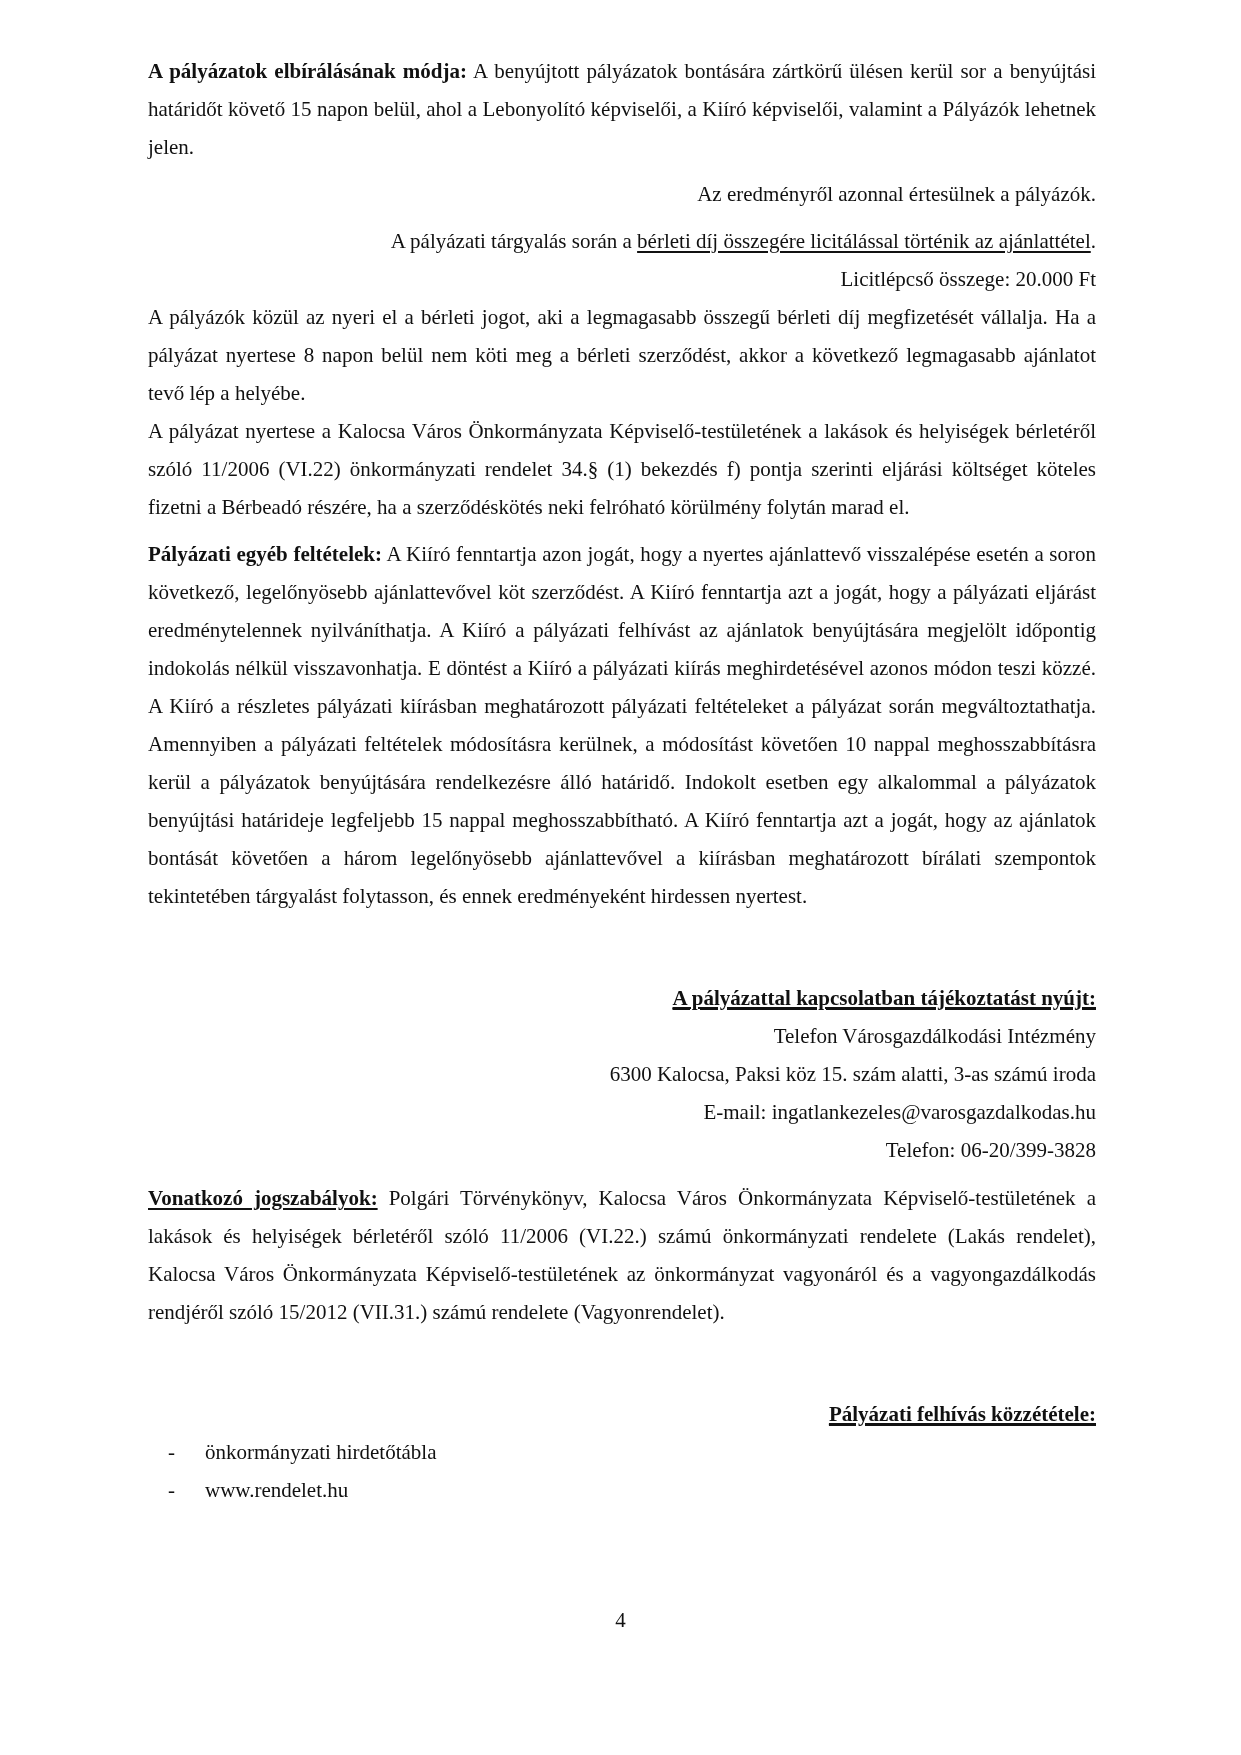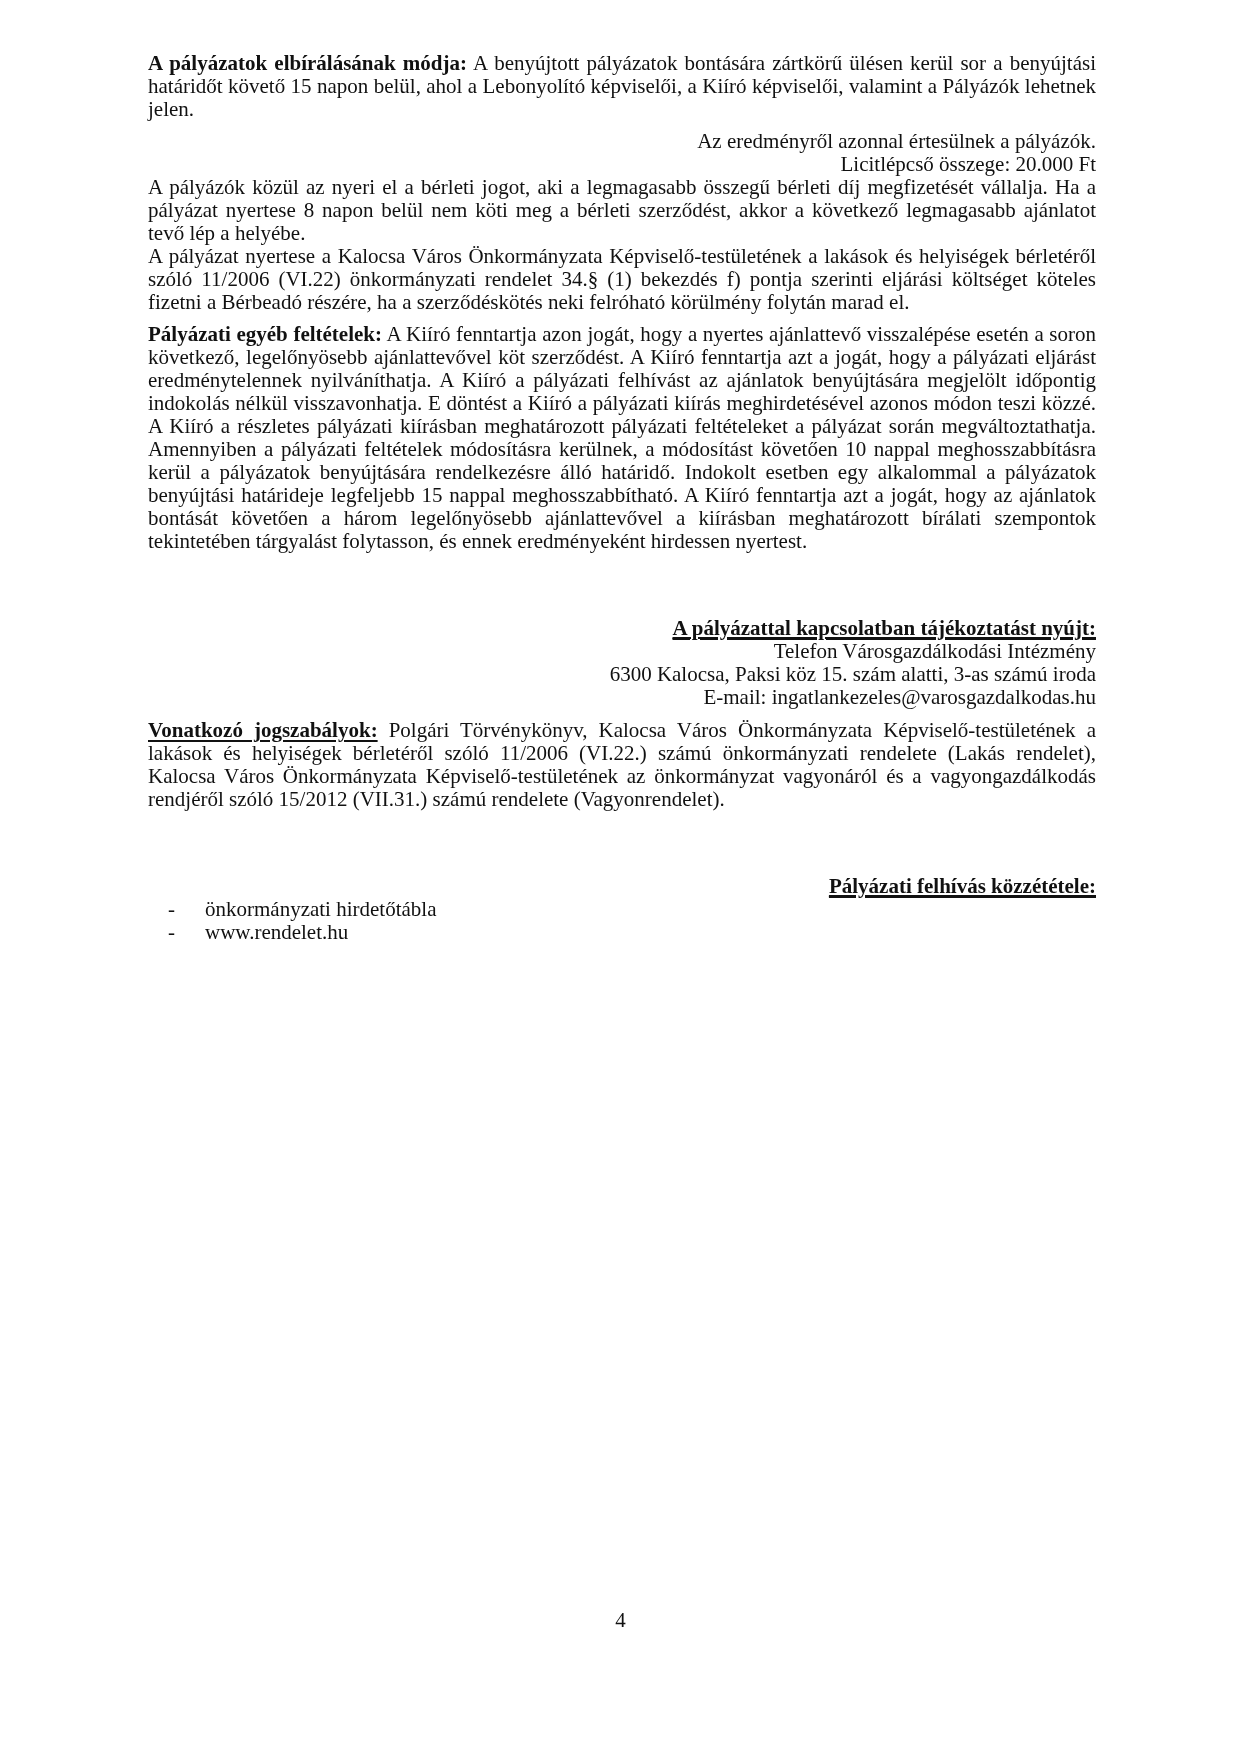--- a/index.html
+++ b/index.html
@@ -1,20 +1,20 @@
 <!DOCTYPE html>
 <html><head>
   <meta charset="utf-8">
   <style>
     html, body { margin: 0; padding: 0; background: #ffffff; }
     body { width: 1241px; height: 1755px; position: relative; overflow: hidden; }
     .page {
       position: absolute; left: 148px; top: 52px; width: 948px;
       font-family: "Liberation Serif", serif; font-size: 21px; color: #111;
-      line-height: 23px;
+      line-height: 38px;
     }
     p { margin: 0; text-align: justify; }
     .gap-s { margin-top: 9px; }
     .gap-l { margin-top: 64px; text-decoration: underline; }
     .gap-m { margin-top: 10px; }
     b { font-weight: bold; }
     u { text-decoration: underline; text-underline-offset: 3px; }
     .nojust { text-align: right; }
     ul.pub { list-style: none; margin: 0; padding: 0; }
     ul.pub li { position: relative; padding-left: 57px; }
@@ -26,30 +26,32 @@
   </style>
 </head>
 <body>
 
 <div class="page">
 
   <p><b>A pályázatok elbírálásának módja:</b><span> A benyújtott pályázatok bontására zártkörű ülésen kerül sor a benyújtási határidőt követő 15 napon belül, ahol a Lebonyolító képviselői, a Kiíró képviselői, valamint a Pályázók lehetnek jelen.</span></p>
 
   <p class="gap-s nojust">Az eredményről azonnal értesülnek a pályázók.</p>
 
+  <p class="gap-s nojust"><span>A pályázati tárgyalás során a </span><u>bérleti díj összegére licitálással történik az ajánlattétel</u><span>.</span></p>
   <p class="nojust">Licitlépcső összege: 20.000 Ft</p>
   <p>A pályázók közül az nyeri el a bérleti jogot, aki a legmagasabb összegű bérleti díj megfizetését vállalja. Ha a pályázat nyertese 8 napon belül nem köti meg a bérleti szerződést, akkor a következő legmagasabb ajánlatot tevő lép a helyébe.</p>
   <p>A pályázat nyertese a Kalocsa Város Önkormányzata Képviselő-testületének a lakások és helyiségek bérletéről szóló 11/2006 (VI.22) önkormányzati rendelet 34.§ (1) bekezdés f) pontja szerinti eljárási költséget köteles fizetni a Bérbeadó részére, ha a szerződéskötés neki felróható körülmény folytán marad el.</p>
 
   <p class="gap-s"><b>Pályázati egyéb feltételek:</b><span> A Kiíró fenntartja azon jogát, hogy a nyertes ajánlattevő visszalépése esetén a soron következő, legelőnyösebb ajánlattevővel köt szerződést. A Kiíró fenntartja azt a jogát, hogy a pályázati eljárást eredménytelennek nyilváníthatja. A Kiíró a pályázati felhívást az ajánlatok benyújtására megjelölt időpontig indokolás nélkül visszavonhatja. E döntést a Kiíró a pályázati kiírás meghirdetésével azonos módon teszi közzé. A Kiíró a részletes pályázati kiírásban meghatározott pályázati feltételeket a pályázat során megváltoztathatja. Amennyiben a pályázati feltételek módosításra kerülnek, a módosítást követően 10 nappal meghosszabbításra kerül a pályázatok benyújtására rendelkezésre álló határidő. Indokolt esetben egy alkalommal a pályázatok benyújtási határideje legfeljebb 15 nappal meghosszabbítható. A Kiíró fenntartja azt a jogát, hogy az ajánlatok bontását követően a három legelőnyösebb ajánlattevővel a kiírásban meghatározott bírálati szempontok tekintetében tárgyalást folytasson, és ennek eredményeként hirdessen nyertest.</span></p>
 
   <p class="gap-l nojust"><b><u>A pályázattal kapcsolatban tájékoztatást nyújt:</u></b></p>
   <p class="nojust">Telefon Városgazdálkodási Intézmény</p>
   <p class="nojust">6300 Kalocsa, Paksi köz 15. szám alatti, 3-as számú iroda</p>
   <p class="nojust">E-mail: ingatlankezeles@varosgazdalkodas.hu</p>
+  <p class="nojust">Telefon: 06-20/399-3828</p>
 
   <p class="gap-m"><b><u>Vonatkozó jogszabályok:</u></b><span> Polgári Törvénykönyv, Kalocsa Város Önkormányzata Képviselő-testületének a lakások és helyiségek bérletéről szóló 11/2006 (VI.22.) számú önkormányzati rendelete (Lakás rendelet), Kalocsa Város Önkormányzata Képviselő-testületének az önkormányzat vagyonáról és a vagyongazdálkodás rendjéről szóló 15/2012 (VII.31.) számú rendelete (Vagyonrendelet).</span></p>
 
   <p class="gap-l nojust"><b><u>Pályázati felhívás közzététele:</u></b></p>
   <ul class="pub">
     <li><span class="dash">-</span><span>önkormányzati hirdetőtábla</span></li>
     <li><span class="dash">-</span><span>www.rendelet.hu</span></li>
   </ul>
 
 </div>

